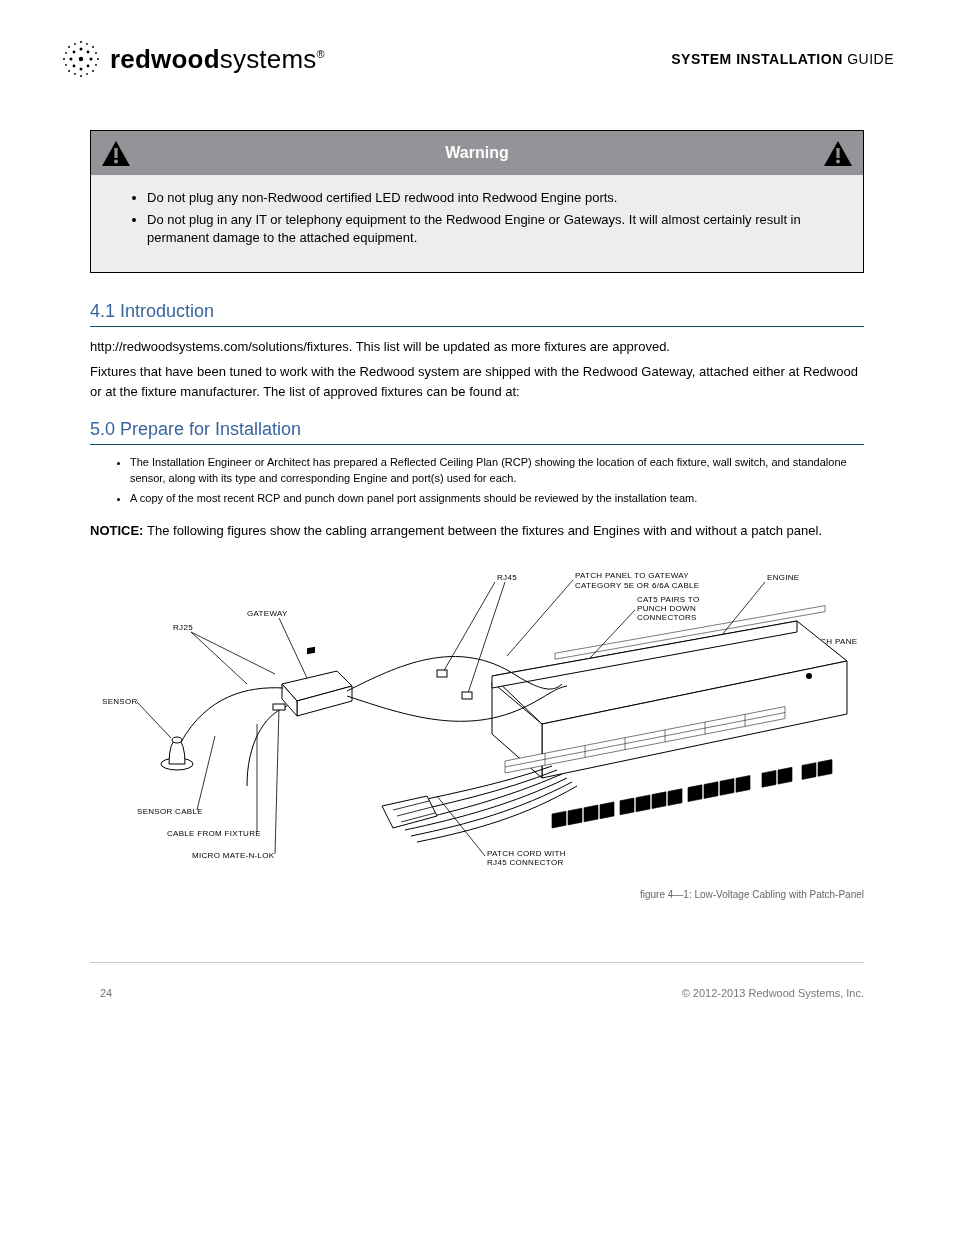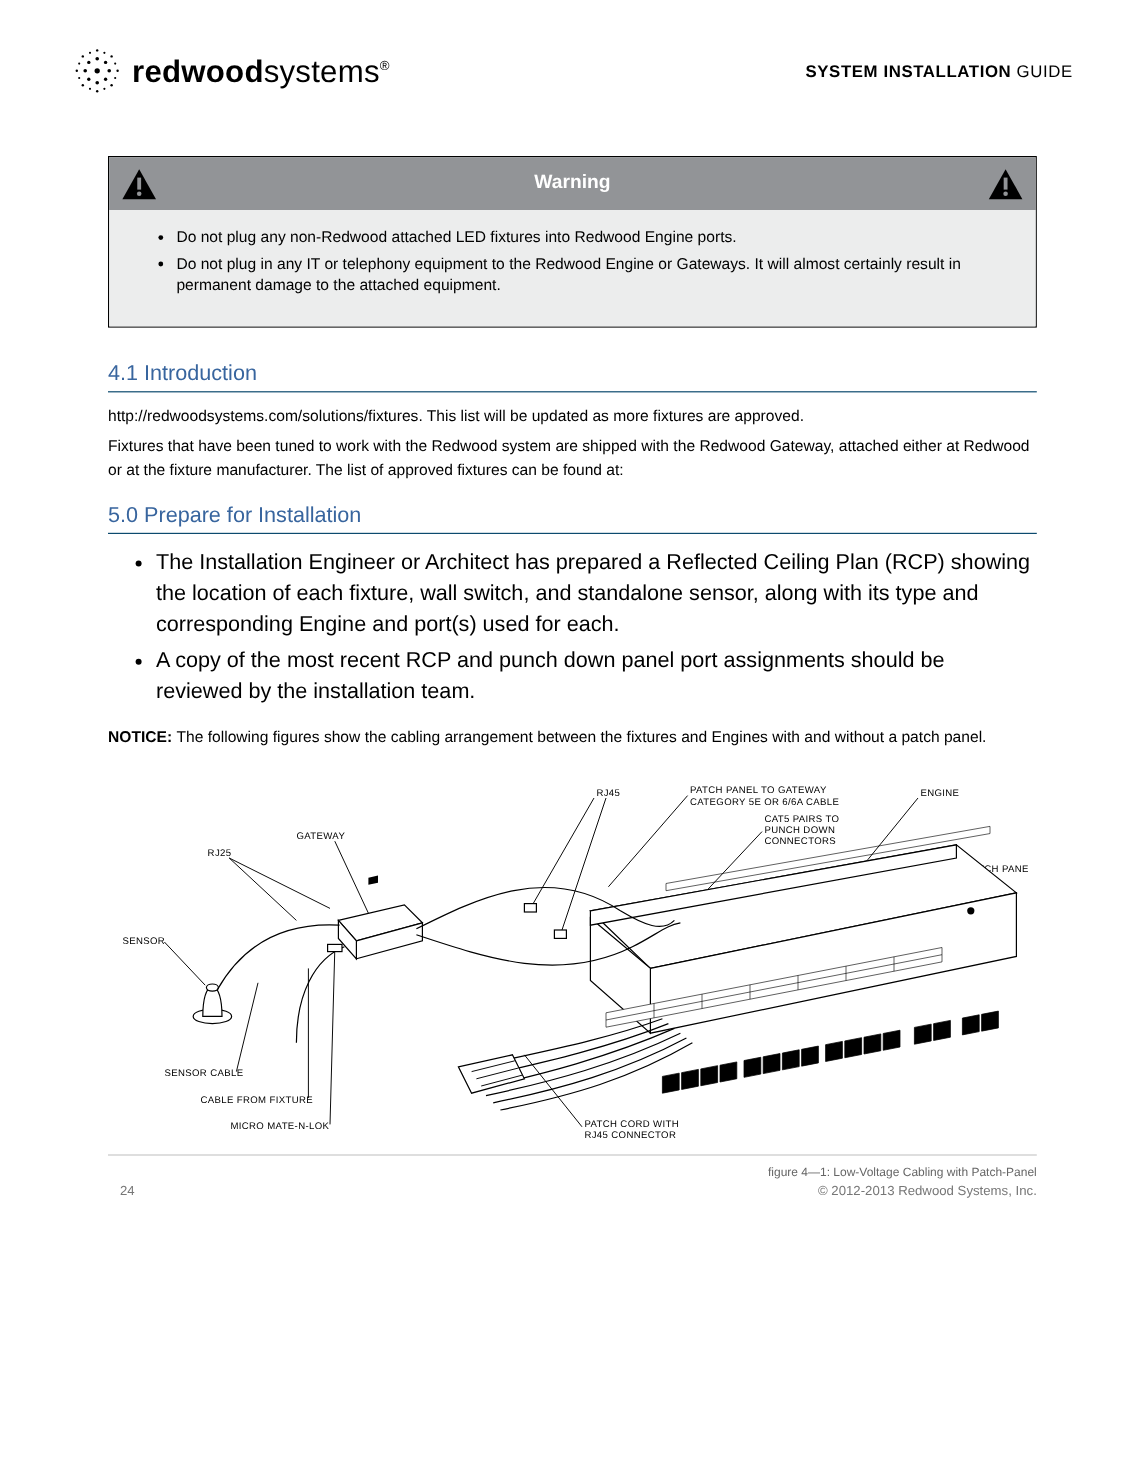--- a/index.html
+++ b/index.html
@@ -22,21 +22,21 @@
   .warning-title { color: #fff; font-weight: 700; font-size: 16px; flex: 1; text-align: center; }
   .warn-tri { width: 30px; height: 27px; }
   .warning-body { background: #eceded; padding: 10px 16px 20px 16px; font-size: 13px; }
   .warning-body ul { list-style: disc; padding-left: 40px; }
   .warning-body li { margin: 4px 0; line-height: 1.4; }
 
   .section-head { color: #38659e; font-size: 18px; font-weight: 400; padding-bottom: 4px; border-bottom: 1px solid #0c4a6e; margin-top: 18px; margin-bottom: 10px; }
   .intro p { font-size: 13px; line-height: 1.5; margin-bottom: 6px; }
 
   .body-block p { font-size: 13px; line-height: 1.5; margin-bottom: 12px; }
-  .body-block ul { list-style: disc; padding-left: 40px; font-size: 18px; }
+  .body-block ul { list-style: disc; padding-left: 40px; font-size: 11px; }
   .body-block li { margin: 4px 0; line-height: 1.45; }
   .body-block .notice { font-size: 13px; margin-top: 14px; }
   .body-block .notice .b { font-weight: 700; }
 
   .diagram-wrap { margin-top: 26px; display:flex; justify-content:center; }
   .diagram { width: 760px; height: 310px; }
   .diag-label { font-family: Arial, sans-serif; font-size: 8px; fill:#000; letter-spacing:0.3px; }
   .ln { stroke:#000; stroke-width:1; fill:none; }
   .thin { stroke:#000; stroke-width:0.8; fill:none; }
   .fillw { fill:#fff; stroke:#000; stroke-width:1; }
@@ -111,21 +111,21 @@
         <span class="warn-tri">
           <svg viewBox="0 0 30 27" width="30" height="27">
               <polygon points="15,1 29,26 1,26" fill="#000"></polygon>
               <rect x="13.4" y="8" width="3.2" height="10" fill="#929497"></rect>
               <circle cx="15" cy="21.5" r="1.9" fill="#929497"></circle>
             </svg>
         </span>
       </div>
       <div class="warning-body">
         <ul>
-          <li>Do not plug any non-Redwood attached LED fixtures into Redwood Engine ports.</li>
+          <li>Do not plug any non-Redwood certified LED redwood into Redwood Engine ports.</li>
           <li>Do not plug in any IT or telephony equipment to the Redwood Engine or Gateways. It will almost certainly result in permanent damage to the attached equipment.</li>
         </ul>
       </div>
     </div>
 
     <h3 class="section-head">4.1 Introduction</h3>
     <div class="intro">
       <p>
         <span>http://redwoodsystems.com/solutions/fixtures</span><span>. This list will be updated as more fixtures are approved.</span>
       </p>

